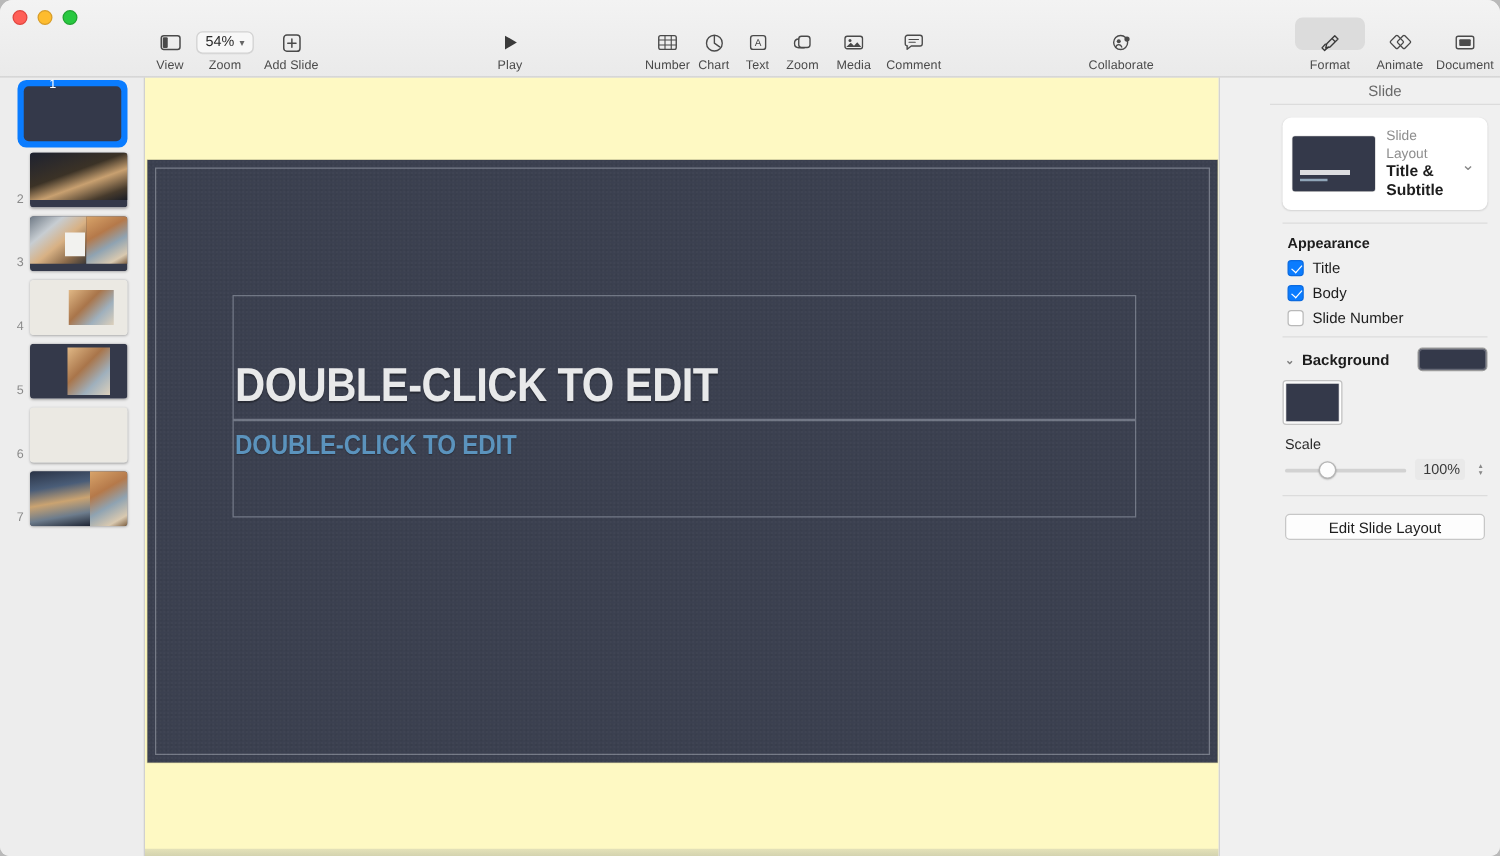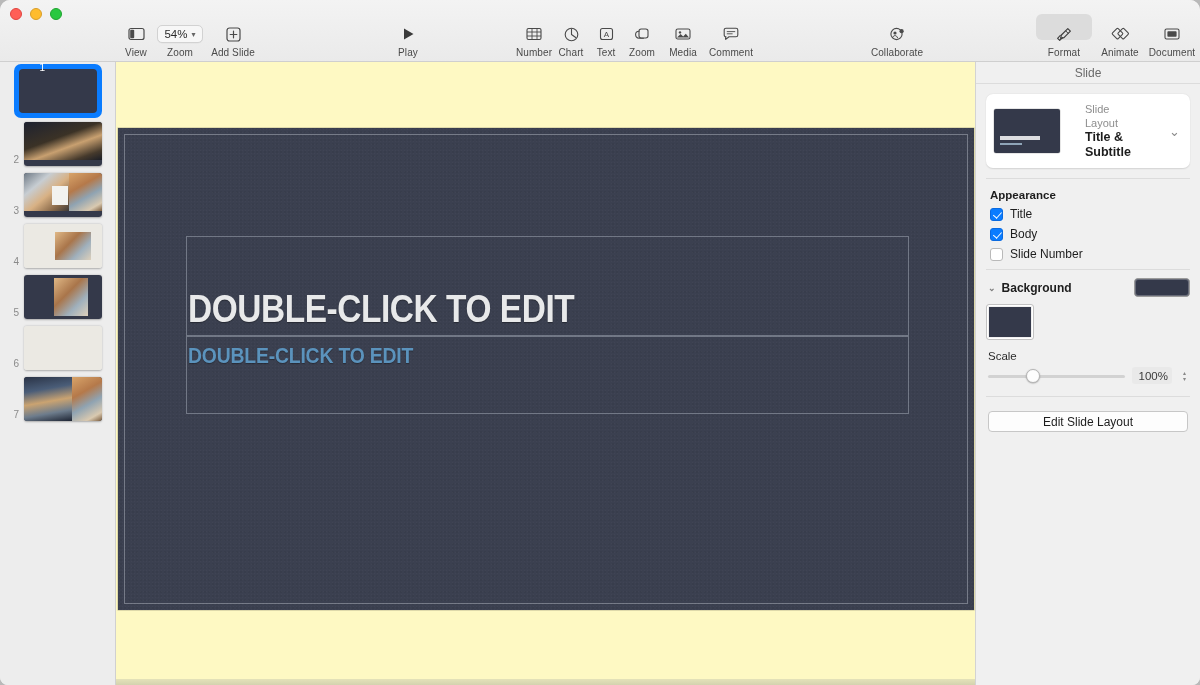--- a/index.html
+++ b/index.html
@@ -199,31 +199,32 @@
     background: linear-gradient(to bottom, rgba(120,130,140,.35), rgba(90,100,115,.6));
     opacity: .55;
   }
 
   
   .inspector {
     position: absolute; top: 62px; right: 0;
     width: 225px; height: 623px;
     background: #f0f0f0;
     border-left: 1px solid #d3d3d3;
+    padding-left: 40px;
   }
   .insp-header {
     height: 22px; line-height: 22px;
     text-align: center; font-size: 12px; color: #6a6a6a;
     border-bottom: 1px solid #dcdcdc;
     background: #f0f0f0;
   }
   .layout-card {
     margin: 10px; padding: 8px;
     background: #fff; border-radius: 7px;
-    display: flex; align-items: center; gap: 25px;
+    display: flex; align-items: center; gap: 9px;
     box-shadow: 0 .5px 1.5px rgba(0,0,0,.12);
   }
   .layout-thumb {
     width: 66px; height: 44px;
     background: #34394a;
     border-radius: 2px;
     position: relative;
     flex-shrink: 0;
     box-shadow: 0 0 0 .5px rgba(0,0,0,.2);
   }

